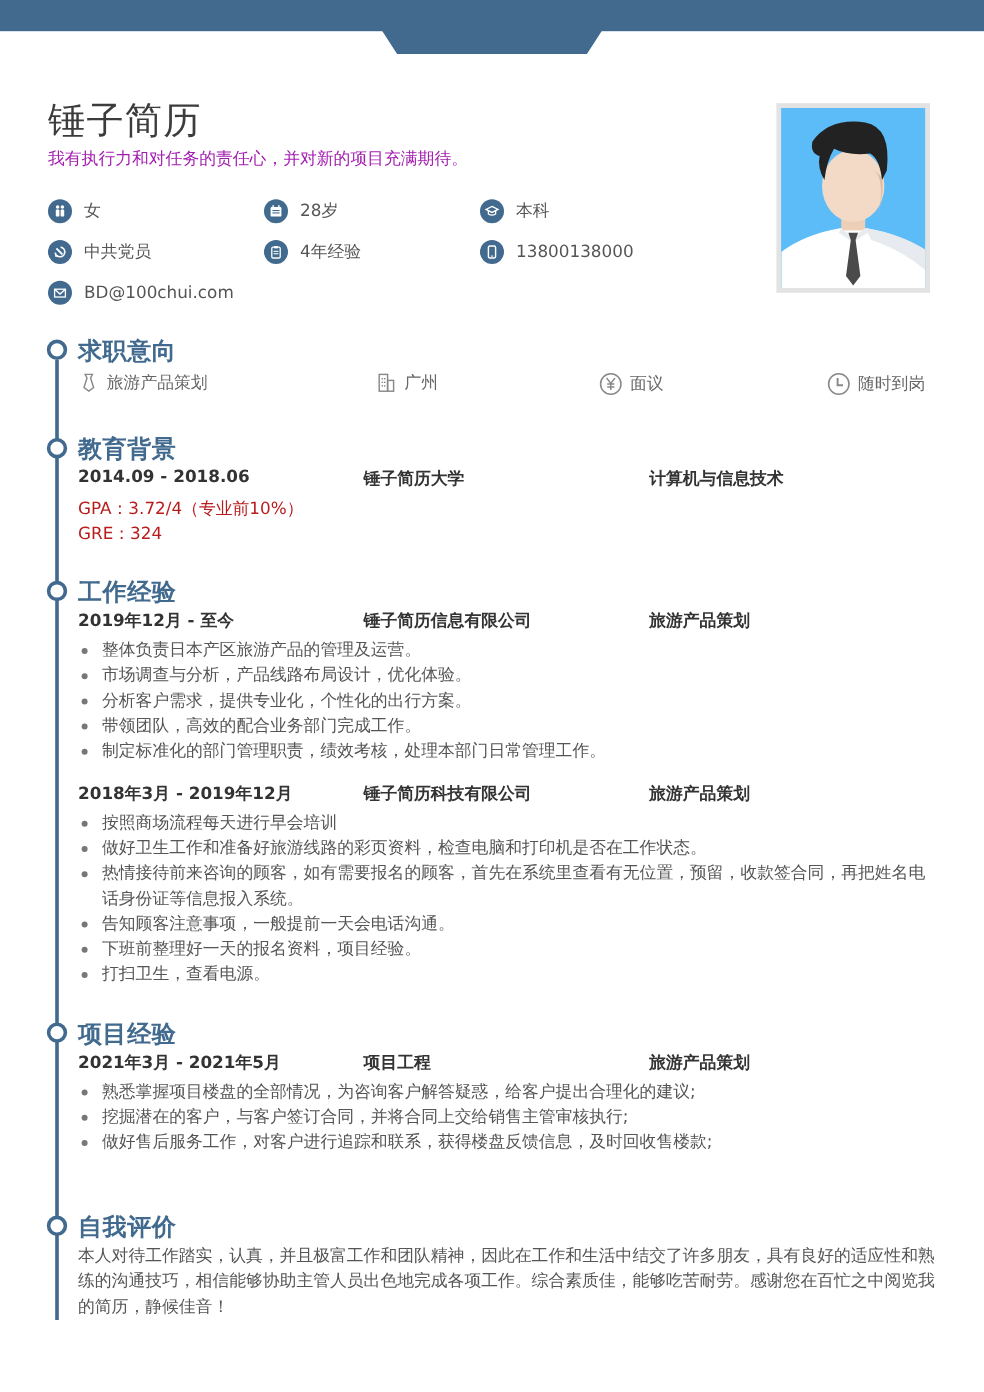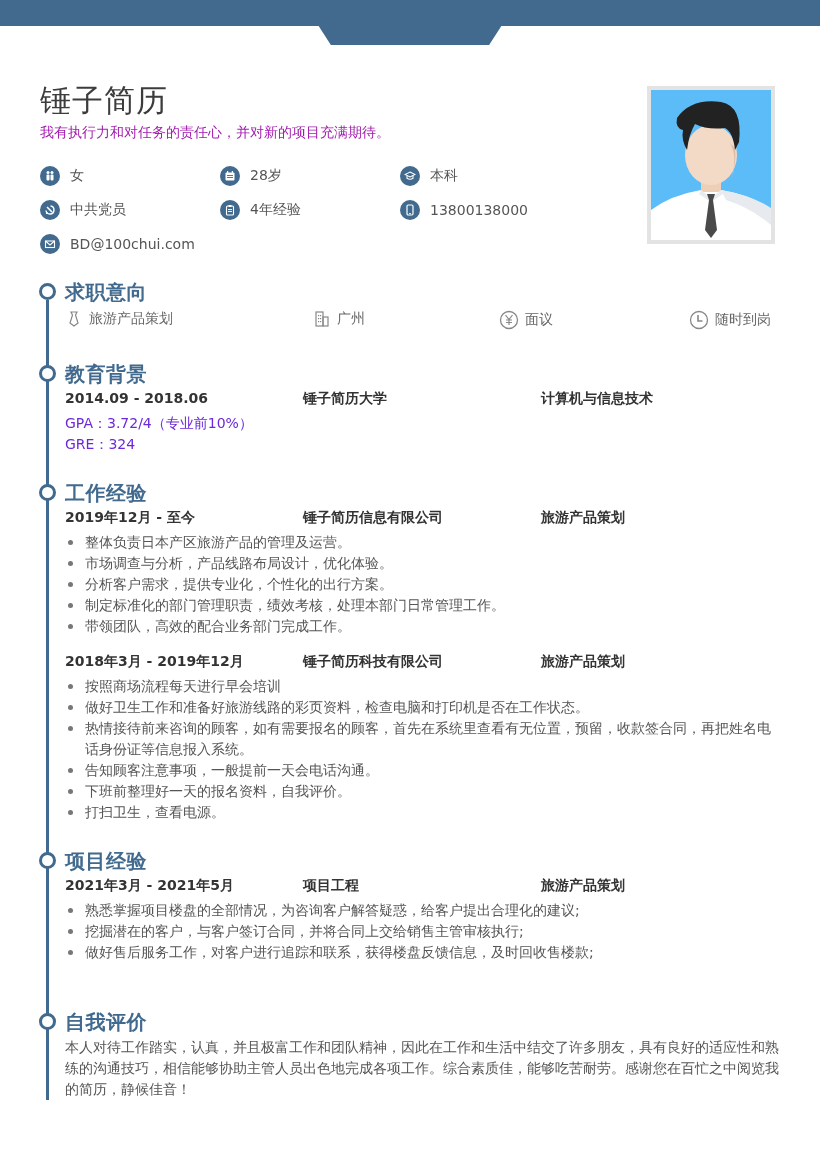--- a/index.html
+++ b/index.html
@@ -27,21 +27,21 @@
   .section-title { position: absolute; left: 65px; font-size: 20px; font-weight: bold; color: #416a8e; letter-spacing: 0.5px; }
 
   .intent-row { position: absolute; top: 310px; left: 65px; width: 710px; height: 22px; }
   .intent-item { position: absolute; display: flex; align-items: center; font-size: 14px; color: #666; }
   .intent-item svg { width: 18px; height: 18px; margin-right: 6px; }
 
   .entry-head { position: absolute; left: 65px; width: 710px; height: 20px; font-size: 14px; font-weight: bold; color: #333; }
   .entry-head span { position: absolute; top: 0; white-space: nowrap; }
   .c1 { left: 0; } .c2 { left: 238px; } .c3 { left: 476px; }
 
-  .plain-line { position: absolute; left: 65px; font-size: 14px; color: #6d28d9; }
+  .plain-line { position: absolute; left: 65px; font-size: 14px; color: #b91c1c; }
 
   ul.bullets { position: absolute; left: 65px; width: 712px; list-style: none; }
   ul.bullets li { position: relative; padding-left: 20px; font-size: 14px; line-height: 21px; color: #555; }
   ul.bullets li::before { content: ""; position: absolute; left: 3px; top: 8px; width: 5px; height: 5px; border-radius: 50%; background: #777; }
 
   .self-eval { position: absolute; left: 65px; top: 1037px; width: 715px; font-size: 14px; line-height: 21px; color: #555; }
 </style>
 </head>
 <body>
 
@@ -195,35 +195,35 @@
 <div class="section-title" style="top:480px;">工作经验</div>
 <div class="entry-head" style="top:509px;">
   <span class="c1">2019年12月 - 至今</span>
   <span class="c2">锤子简历信息有限公司</span>
   <span class="c3">旅游产品策划</span>
 </div>
 <ul class="bullets" style="top:532px;">
   <li>整体负责日本产区旅游产品的管理及运营。</li>
   <li>市场调查与分析，产品线路布局设计，优化体验。</li>
   <li>分析客户需求，提供专业化，个性化的出行方案。</li>
+  <li>带领团队，高效的配合业务部门完成工作。</li>
   <li>制定标准化的部门管理职责，绩效考核，处理本部门日常管理工作。</li>
-  <li>带领团队，高效的配合业务部门完成工作。</li>
 </ul>
 
 <div class="entry-head" style="top:653px;">
   <span class="c1">2018年3月 - 2019年12月</span>
   <span class="c2">锤子简历科技有限公司</span>
   <span class="c3">旅游产品策划</span>
 </div>
 <ul class="bullets" style="top:676px;">
   <li>按照商场流程每天进行早会培训</li>
   <li>做好卫生工作和准备好旅游线路的彩页资料，检查电脑和打印机是否在工作状态。</li>
   <li>热情接待前来咨询的顾客，如有需要报名的顾客，首先在系统里查看有无位置，预留，收款签合同，再把姓名电话身份证等信息报入系统。</li>
   <li>告知顾客注意事项，一般提前一天会电话沟通。</li>
-  <li>下班前整理好一天的报名资料，自我评价。</li>
+  <li>下班前整理好一天的报名资料，项目经验。</li>
   <li>打扫卫生，查看电源。</li>
 </ul>
 
 <div class="section-dot" style="top:852px;"></div>
 <div class="section-title" style="top:848px;">项目经验</div>
 <div class="entry-head" style="top:877px;">
   <span class="c1">2021年3月 - 2021年5月</span>
   <span class="c2">项目工程</span>
   <span class="c3">旅游产品策划</span>
 </div>

